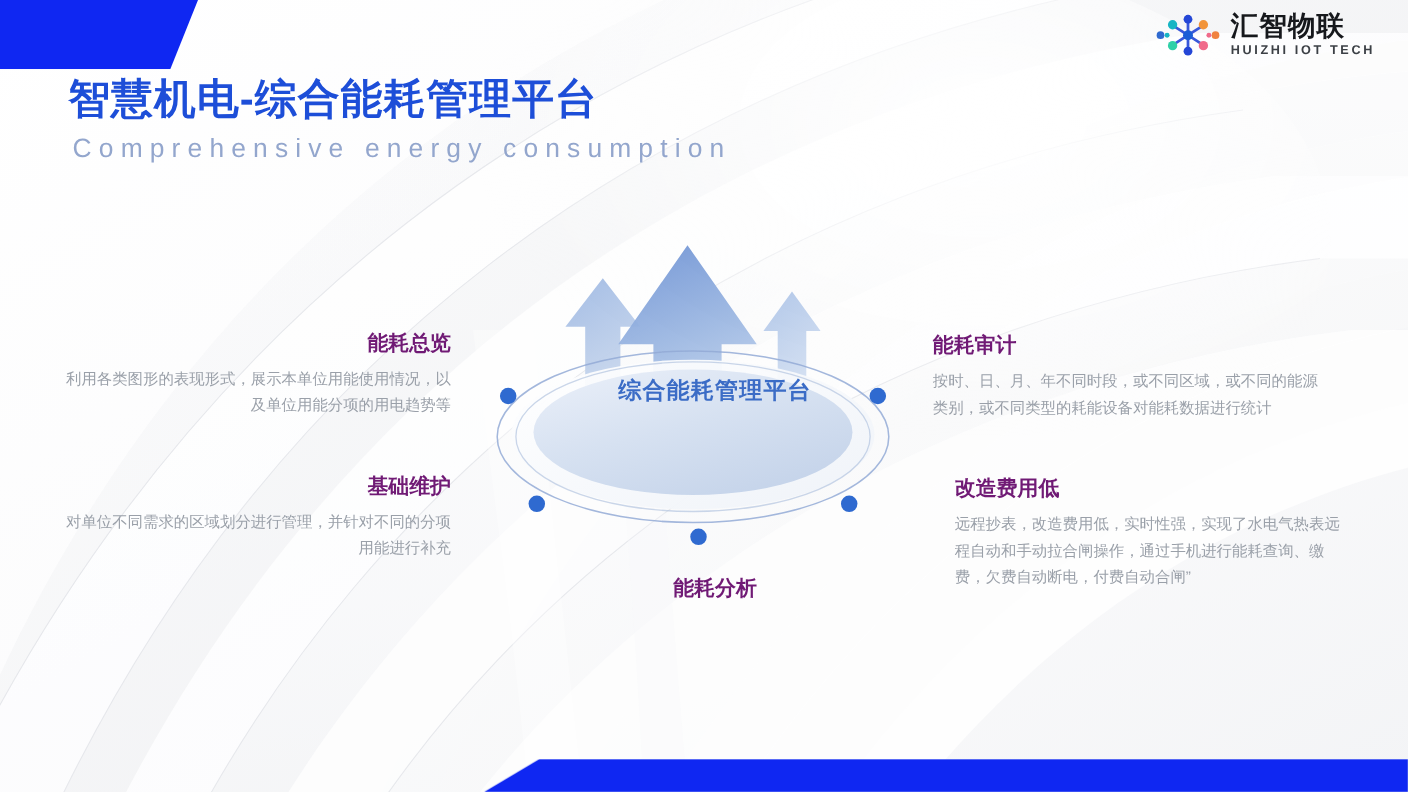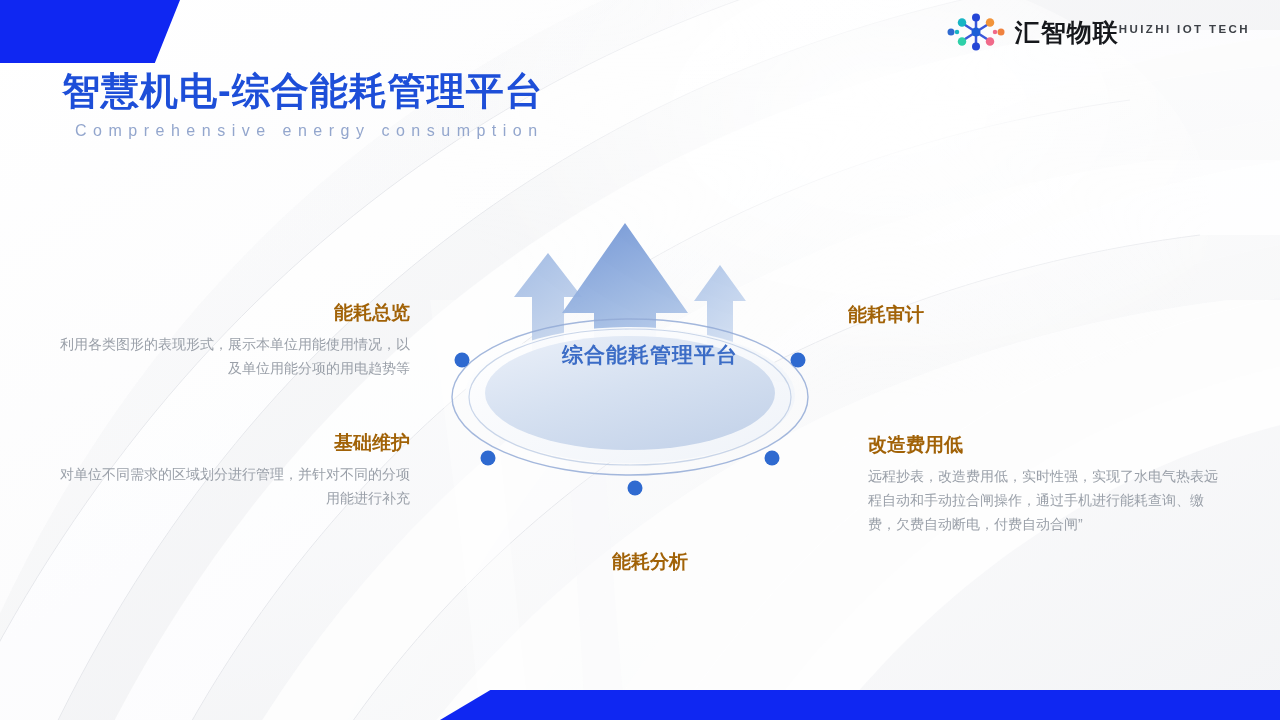--- a/index.html
+++ b/index.html
@@ -27,49 +27,49 @@
     clip-path:polygon(6% 0, 100% 0, 100% 100%, 0 100%);
   }
 
   
   .title-block{position:absolute;left:62px;top:70px;}
   .main-title{
     font-size:38px;font-weight:bold;color:#1d4ed8;letter-spacing:1px;
     line-height:1.15;white-space:nowrap;margin:0;
   }
   .sub-title{
-    margin:8px 0 0 4px;font-size:16px;color:#93a6cd;letter-spacing:6.5px;
-    font-weight:400;white-space:nowrap;text-align:right;
+    margin:8px 0 0 4px;font-size:24px;color:#93a6cd;letter-spacing:6.5px;
+    font-weight:400;white-space:nowrap;
   }
 
   
   .logo{position:absolute;right:30px;top:12px;display:flex;align-items:center;gap:8px;}
   .logo-mark{width:62px;height:40px;flex:0 0 auto;}
-  .logo-text{display:flex;flex-direction:row;align-items:flex-start;line-height:1;}
+  .logo-text{display:flex;flex-direction:column;align-items:flex-start;line-height:1;}
   .logo-cn{font-size:25px;font-weight:bold;color:#16181c;letter-spacing:1px;}
   .logo-en{font-size:11.5px;font-weight:bold;color:#3c4046;letter-spacing:2.4px;margin-top:4px;}
 
   
   .center-graphic{position:absolute;left:430px;top:205px;width:440px;height:310px;}
   .center-label{
     position:absolute;left:430px;top:341px;width:440px;text-align:center;
     font-size:21px;font-weight:bold;color:#3b6cc6;letter-spacing:1px;
   }
 
   
   .feat{position:absolute;}
   .feat .feat-title{
-    font-size:19px;font-weight:bold;color:#a16207;margin:0 0 7px 0;line-height:1.2;
+    font-size:19px;font-weight:bold;color:#701a75;margin:0 0 7px 0;line-height:1.2;
   }
   .feat .feat-body{
     font-size:14px;color:#9aa0a9;line-height:1.72;margin:0;font-weight:400;
   }
   .align-right{text-align:right;}
   .align-left{text-align:left;}
-  .align-center{text-align:center;margin-top:26px;}
+  .align-center{text-align:center;}
 
   #feat-overview{left:60px;top:302px;width:350px;}
   #feat-maintenance{left:60px;top:432px;width:350px;}
   #feat-audit{left:837px;top:304px;width:360px;margin-left:11px;}
   #feat-prepay{left:868px;top:434px;width:360px;}
   #feat-analysis{left:455px;top:525px;width:390px;}
 </style>
 </head>
 <body>
 
@@ -222,20 +222,21 @@
     <p class="feat-body">利用各类图形的表现形式，展示本单位用能使用情况，以及单位用能分项的用电趋势等</p>
   </div>
 
   <div class="feat align-right" id="feat-maintenance">
     <p class="feat-title">基础维护</p>
     <p class="feat-body">对单位不同需求的区域划分进行管理，并针对不同的分项用能进行补充</p>
   </div>
 
   <div class="feat align-left" id="feat-audit">
     <p class="feat-title">能耗审计</p>
+    <p class="feat-body">按时、日、月、年不同时段，或不同区域，或不同的能源类别，或不同类型的耗能设备对能耗数据进行统计</p>
   </div>
 
   <div class="feat align-left" id="feat-prepay">
     <p class="feat-title">改造费用低</p>
     <p class="feat-body">远程抄表，改造费用低，实时性强，实现了水电气热表远程自动和手动拉合闸操作，通过手机进行能耗查询、缴费，欠费自动断电，付费自动合闸”</p>
   </div>
 
   <div class="feat align-center" id="feat-analysis">
     <p class="feat-title">能耗分析</p>
   </div>

